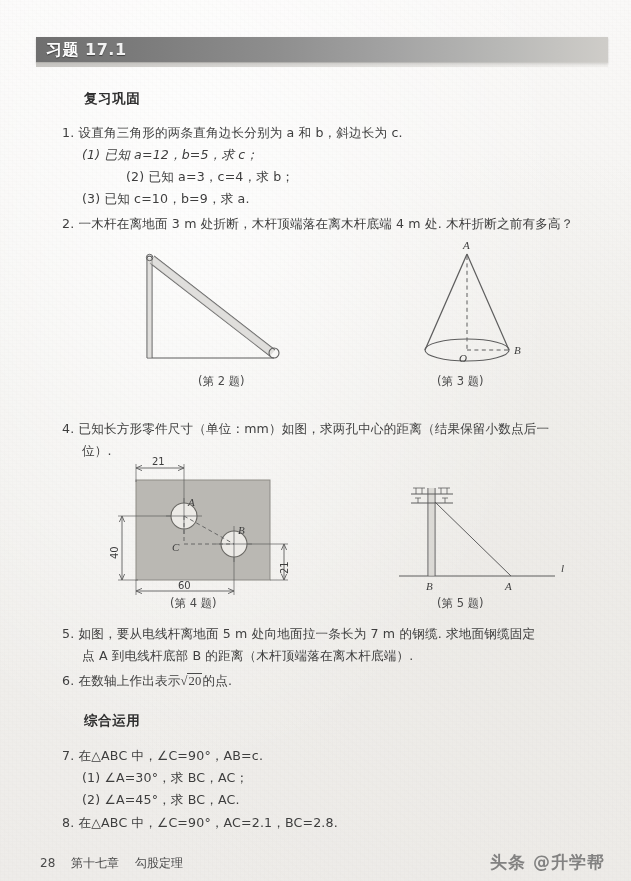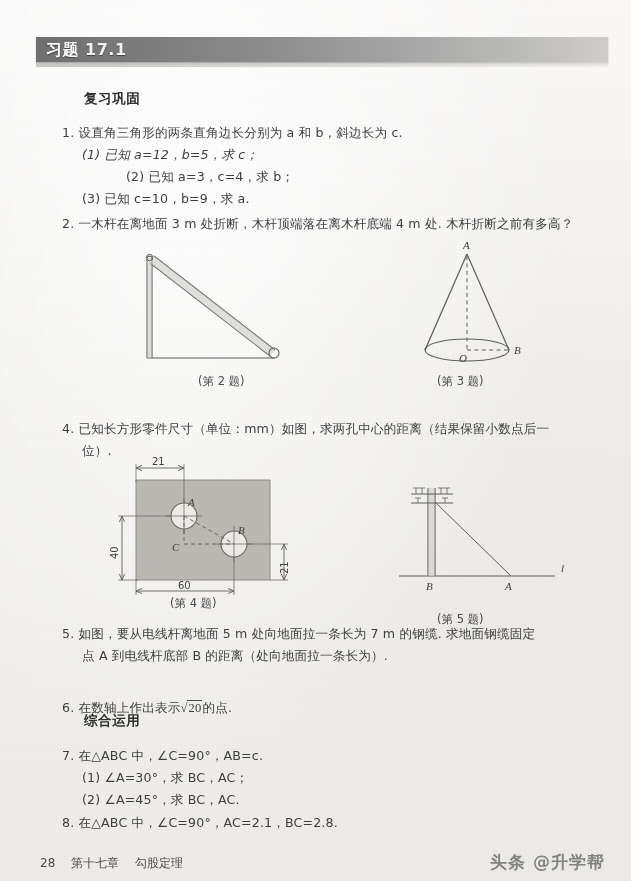--- a/index.html
+++ b/index.html
@@ -237,26 +237,26 @@
       <line class="stroke" x1="20" y1="26" x2="26" y2="26" stroke-width=".8"></line>
       <line class="stroke" x1="47" y1="26" x2="53" y2="26" stroke-width=".8"></line>
 
       <line class="stroke" x1="40" y1="30" x2="116" y2="104" stroke-width="1"></line>
 
       <text class="lbl" x="31" y="118">B</text>
       <text class="lbl" x="110" y="118">A</text>
       <text class="lbl" x="166" y="100">l</text>
     </svg>
   </div>
-  <div class="cap blur" style="left:437px;top:596px;margin-top:16px;">(第 5 题)</div>
+  <div class="cap blur" style="left:437px;top:596px;">(第 5 题)</div>
 
   <div class="ln blur" style="left:62px;top:626px;">5. 如图，要从电线杆离地面 5 m 处向地面拉一条长为 7 m 的钢缆. 求地面钢缆固定</div>
-  <div class="ln blur" style="left:82px;top:648px;">点 A 到电线杆底部 B 的距离（处向地面拉一条长为）.</div>
-
-  <div class="ln blur" style="left:62px;top:673px;margin-top:27px;">
+  <div class="ln blur" style="left:82px;top:648px;">点 A 到电线杆底部 B 的距离（木杆顶端落在离木杆底端）.</div>
+
+  <div class="ln blur" style="left:62px;top:673px;">
     <span>6. 在数轴上作出表示</span><span class="mono">√</span><span class="rad mono">20</span><span>的点.</span>
   </div>
 
   <div class="sec-title blur" style="top:712px;">综合运用</div>
 
   <div class="ln blur" style="left:62px;top:748px;">7. 在△ABC 中，∠C=90°，AB=c.</div>
   <div class="ln blur" style="left:82px;top:770px;">(1) ∠A=30°，求 BC，AC；</div>
   <div class="ln blur" style="left:82px;top:792px;">(2) ∠A=45°，求 BC，AC.</div>
   <div class="ln blur" style="left:62px;top:815px;">8. 在△ABC 中，∠C=90°，AC=2.1，BC=2.8.</div>
 

